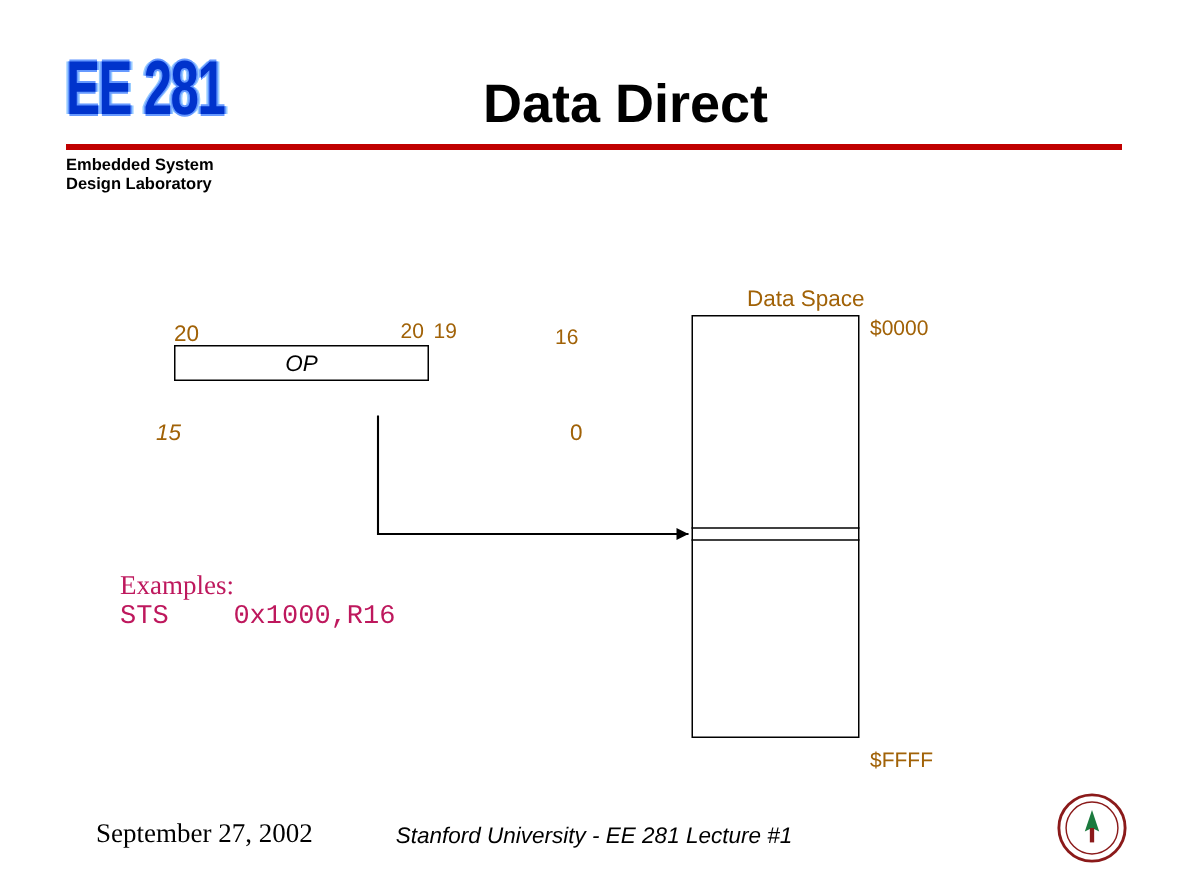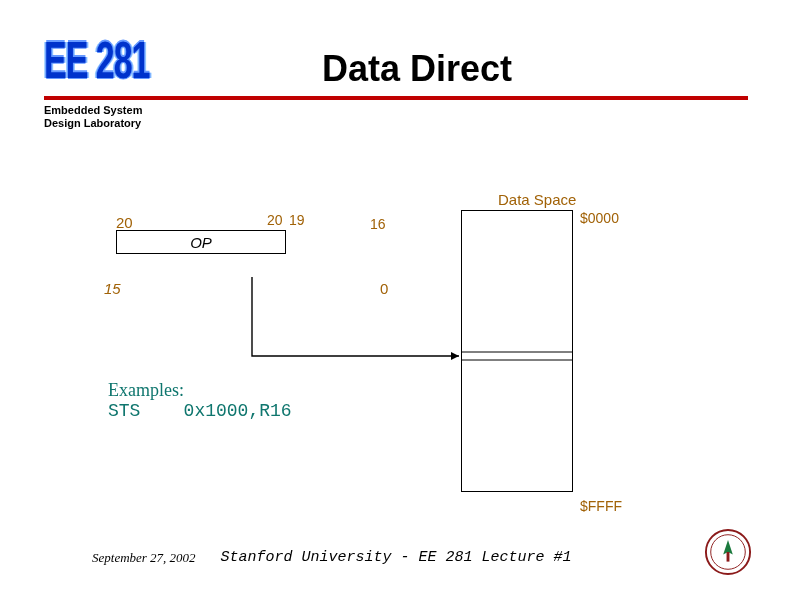--- a/index.html
+++ b/index.html
@@ -82,45 +82,43 @@
     justify-content: center;
     background: #fff;
     font-style: italic;
   }
   .examples {
     position: absolute;
     top: 380px;
     left: 80px;
     font-size: 18px;
     font-family: "Times New Roman", serif;
-    color: #0f766e;
-    margin-left: 28px;
+    color: #be185d;
   }
   .examples .code {
     font-family: "Courier New", monospace;
     font-size: 18px;
     white-space: pre;
   }
   .footer-left {
     position: absolute;
     bottom: 28px;
-    left: 92px;
-    font-size: 13px;
-    font-style: italic;
+    left: 64px;
+    font-size: 18px;
     font-family: "Times New Roman", serif;
   }
   .footer-center {
     position: absolute;
     bottom: 28px;
     left: 0;
     width: 100%;
     text-align: center;
     font-size: 15px;
     font-style: italic;
-    font-family: Liberation Mono, monospace;
+    font-family: Liberation Sans, sans-serif;
   }
   .seal {
     position: absolute;
     bottom: 18px;
     right: 40px;
     width: 48px;
     height: 48px;
   }
 </style>
 </head>

